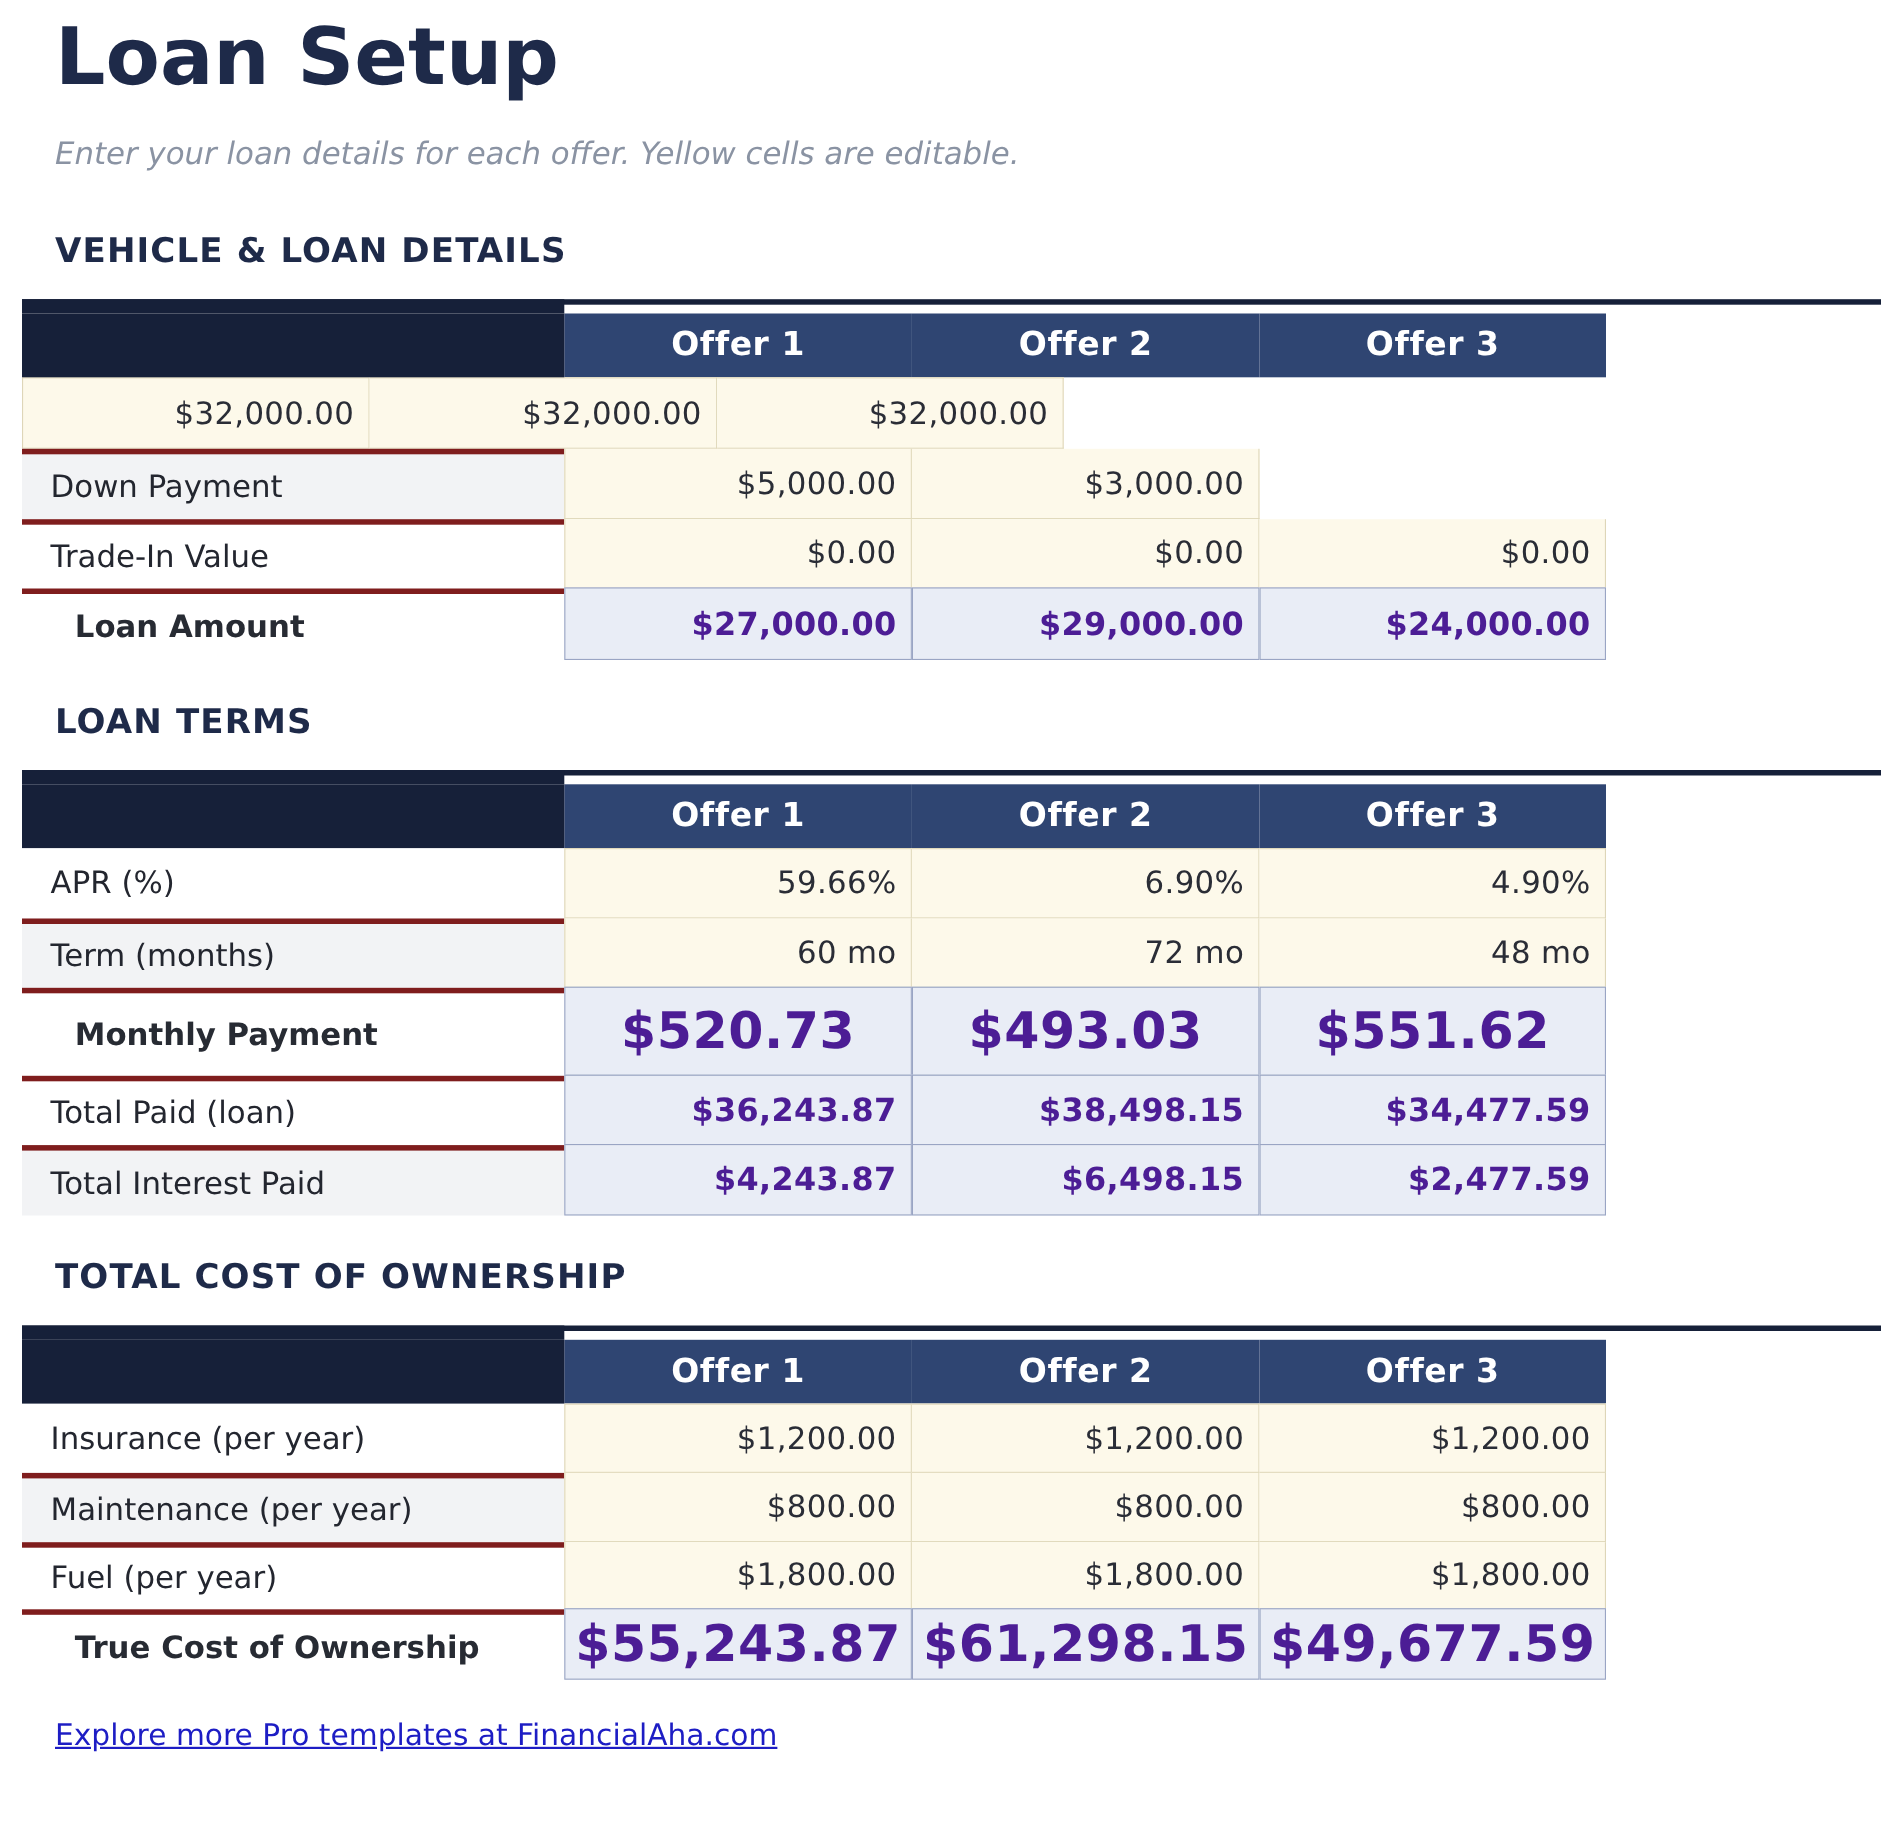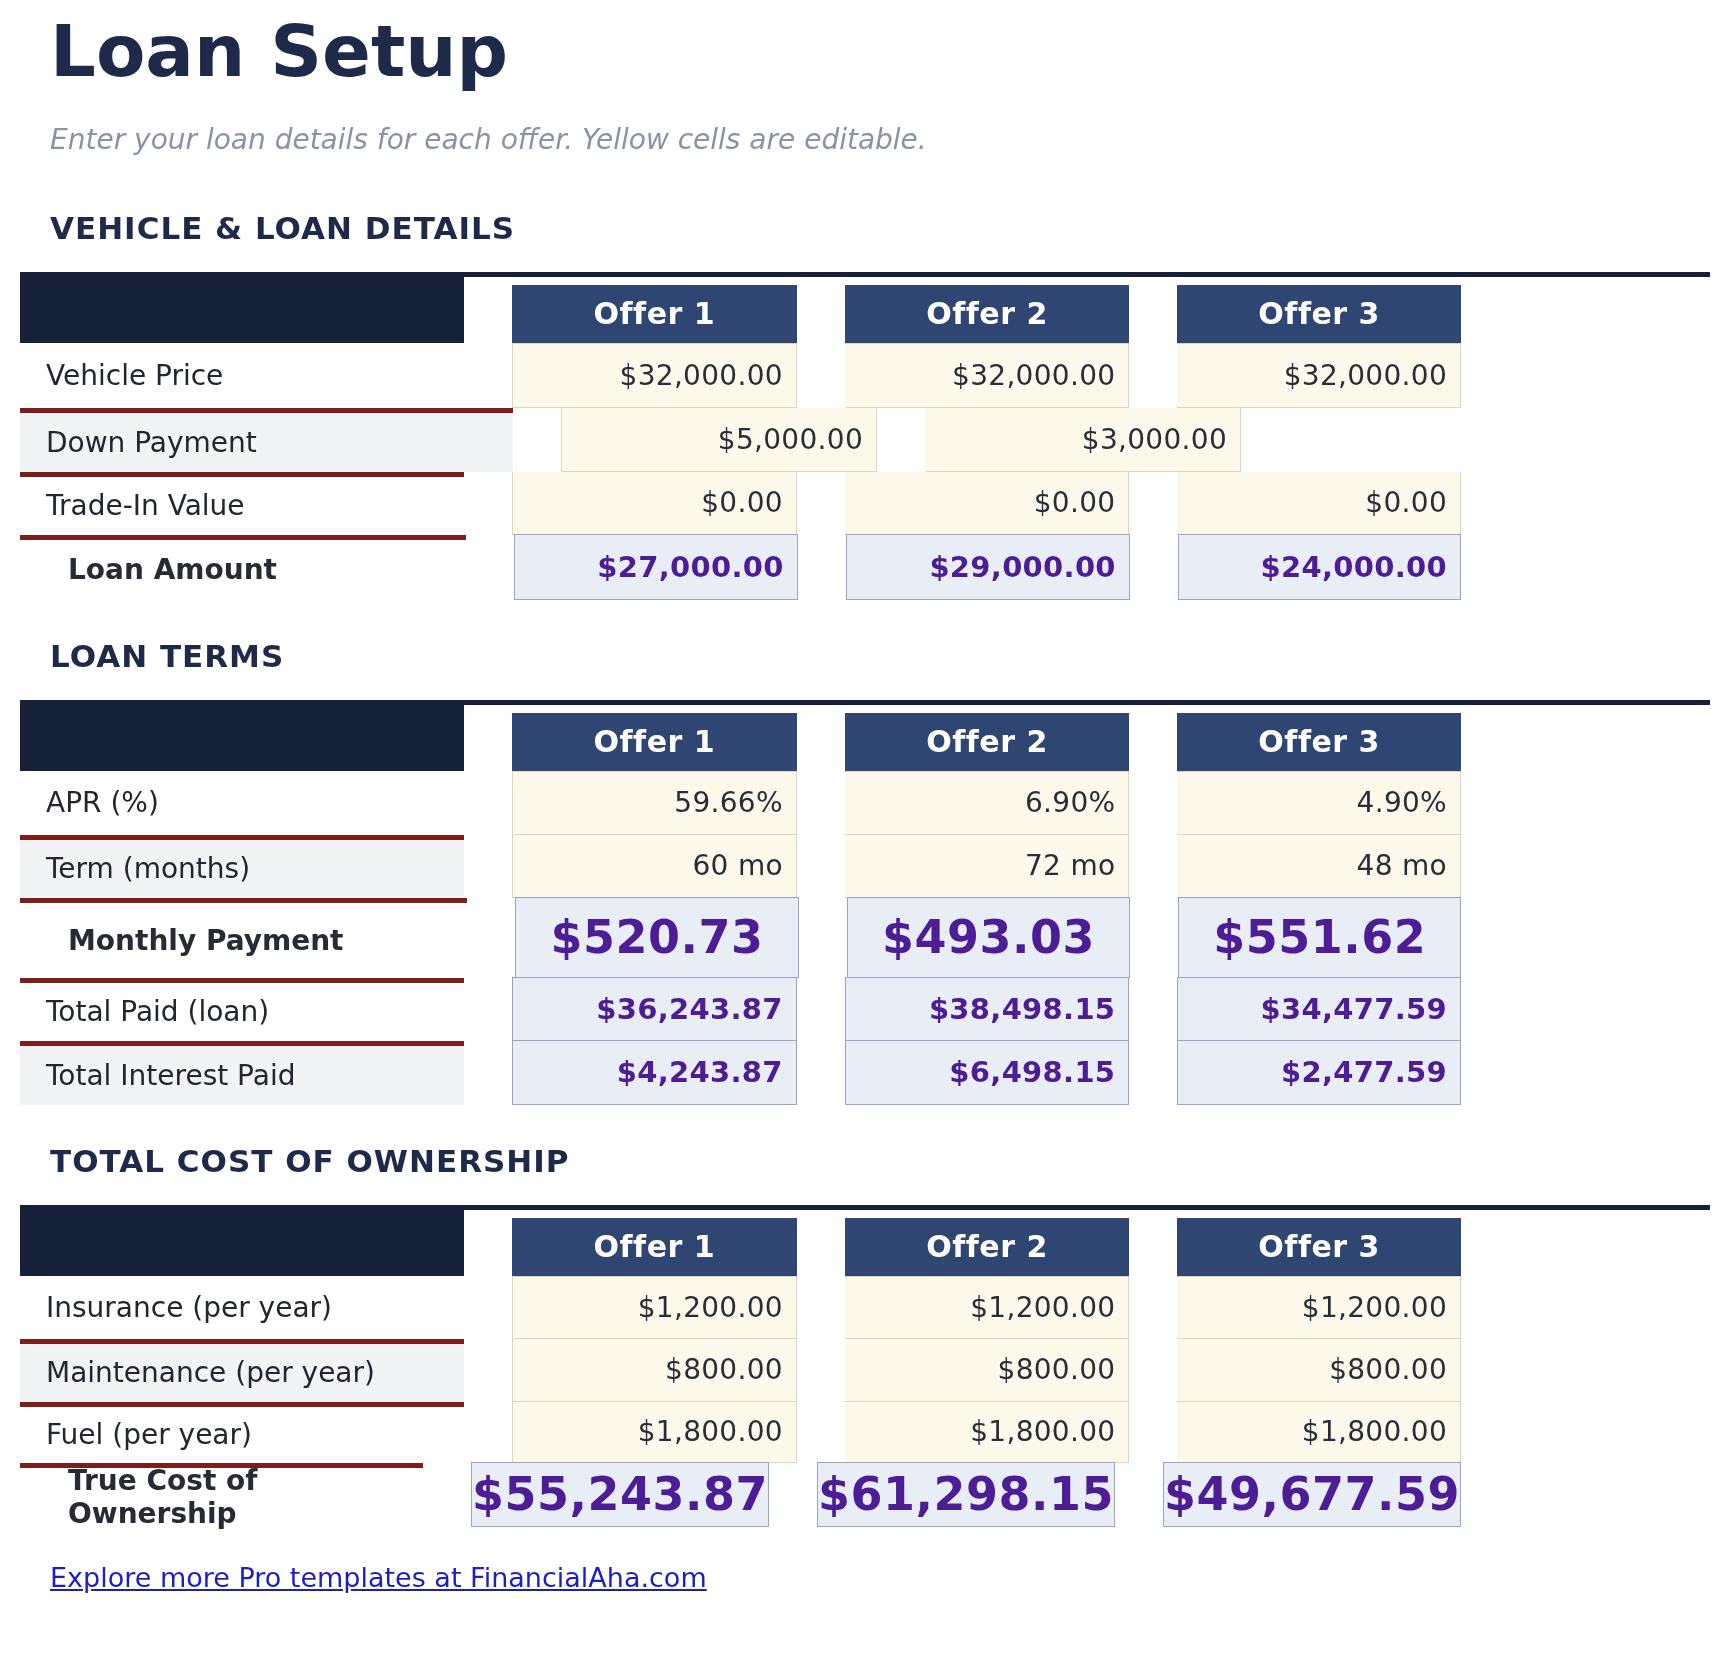--- a/index.html
+++ b/index.html
@@ -30,21 +30,21 @@
   .tbl { margin-left:20px; }
   .rule {
     width:1690px; height:5px;
     background:#162039;
     margin-bottom:8px;
   }
   .grid { width:1441px; }
   .row { display:flex; }
   .cell { box-sizing:border-box; display:flex; align-items:center; }
   .c0 { width:493px; }
-  .c  { width:316px;margin-left:48px; }
+  .c  { width:316px; }
   .c.last { width:315px; }
 
   
   .row.head { height:58px; }
   .corner { background:#162039; position:relative; }
   .corner::before {
     content:""; position:absolute; left:0; right:0; top:-13px; height:13px;
     background:#162039;
   }
   .oh {
@@ -119,21 +119,20 @@
   <div class="tbl">
     <div class="rule"></div>
     <div class="grid">
       <div class="row head">
         <div class="cell c0 corner"></div>
         <div class="cell c oh">Offer 1</div>
         <div class="cell c oh">Offer 2</div>
         <div class="cell c oh last">Offer 3</div>
       </div>
       <div class="row data first h65">
-        <div class="cell c0 lbl">Vehicle Price</div>
         <div class="cell c val input first-col">$32,000.00</div>
         <div class="cell c val input">$32,000.00</div>
         <div class="cell c val input last">$32,000.00</div>
       </div>
       <div class="row data">
         <div class="cell c0 lbl shade">Down Payment</div>
         <div class="cell c val input first-col">$5,000.00</div>
         <div class="cell c val input">$3,000.00</div>
       </div>
       <div class="row data h63">

